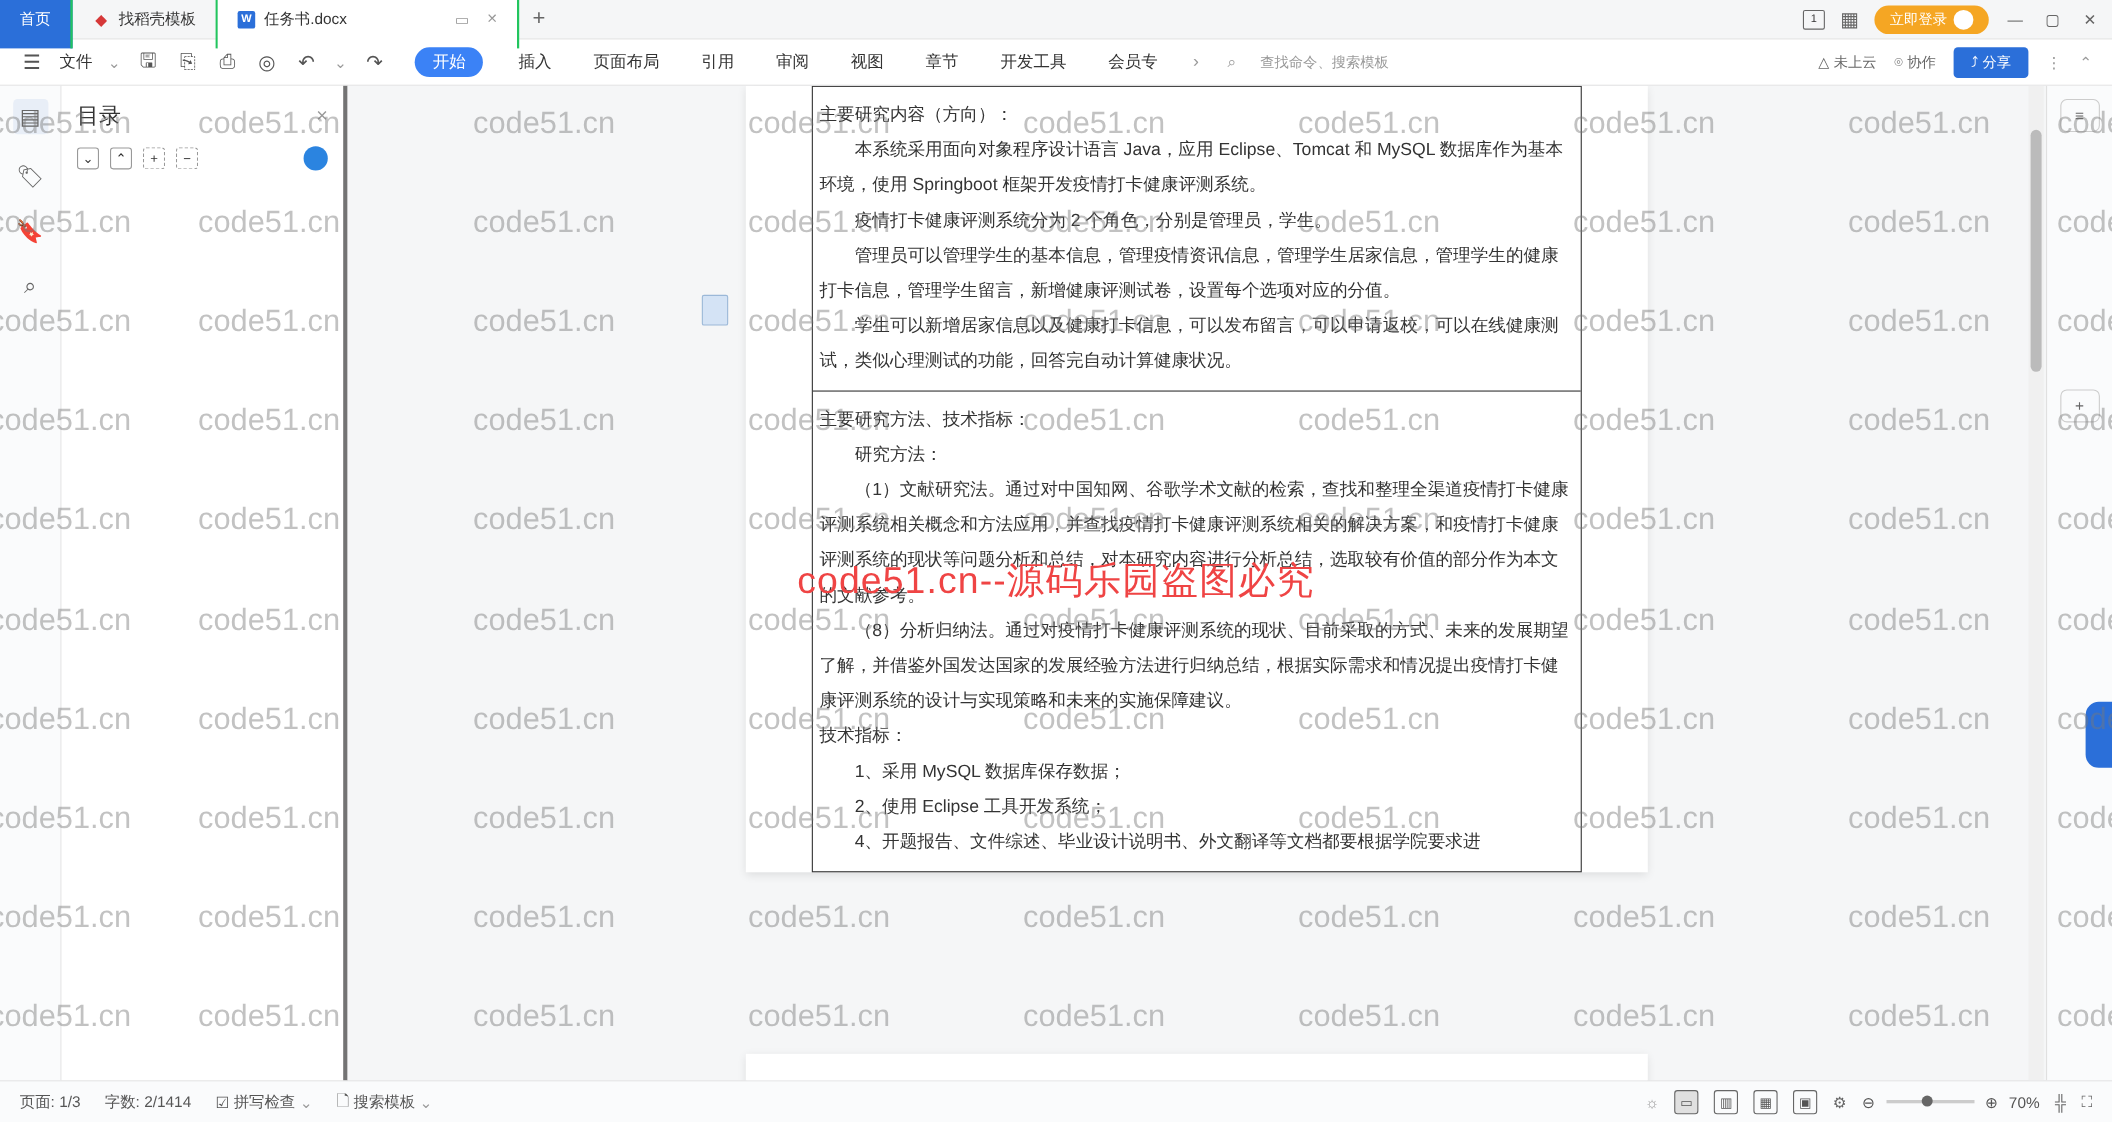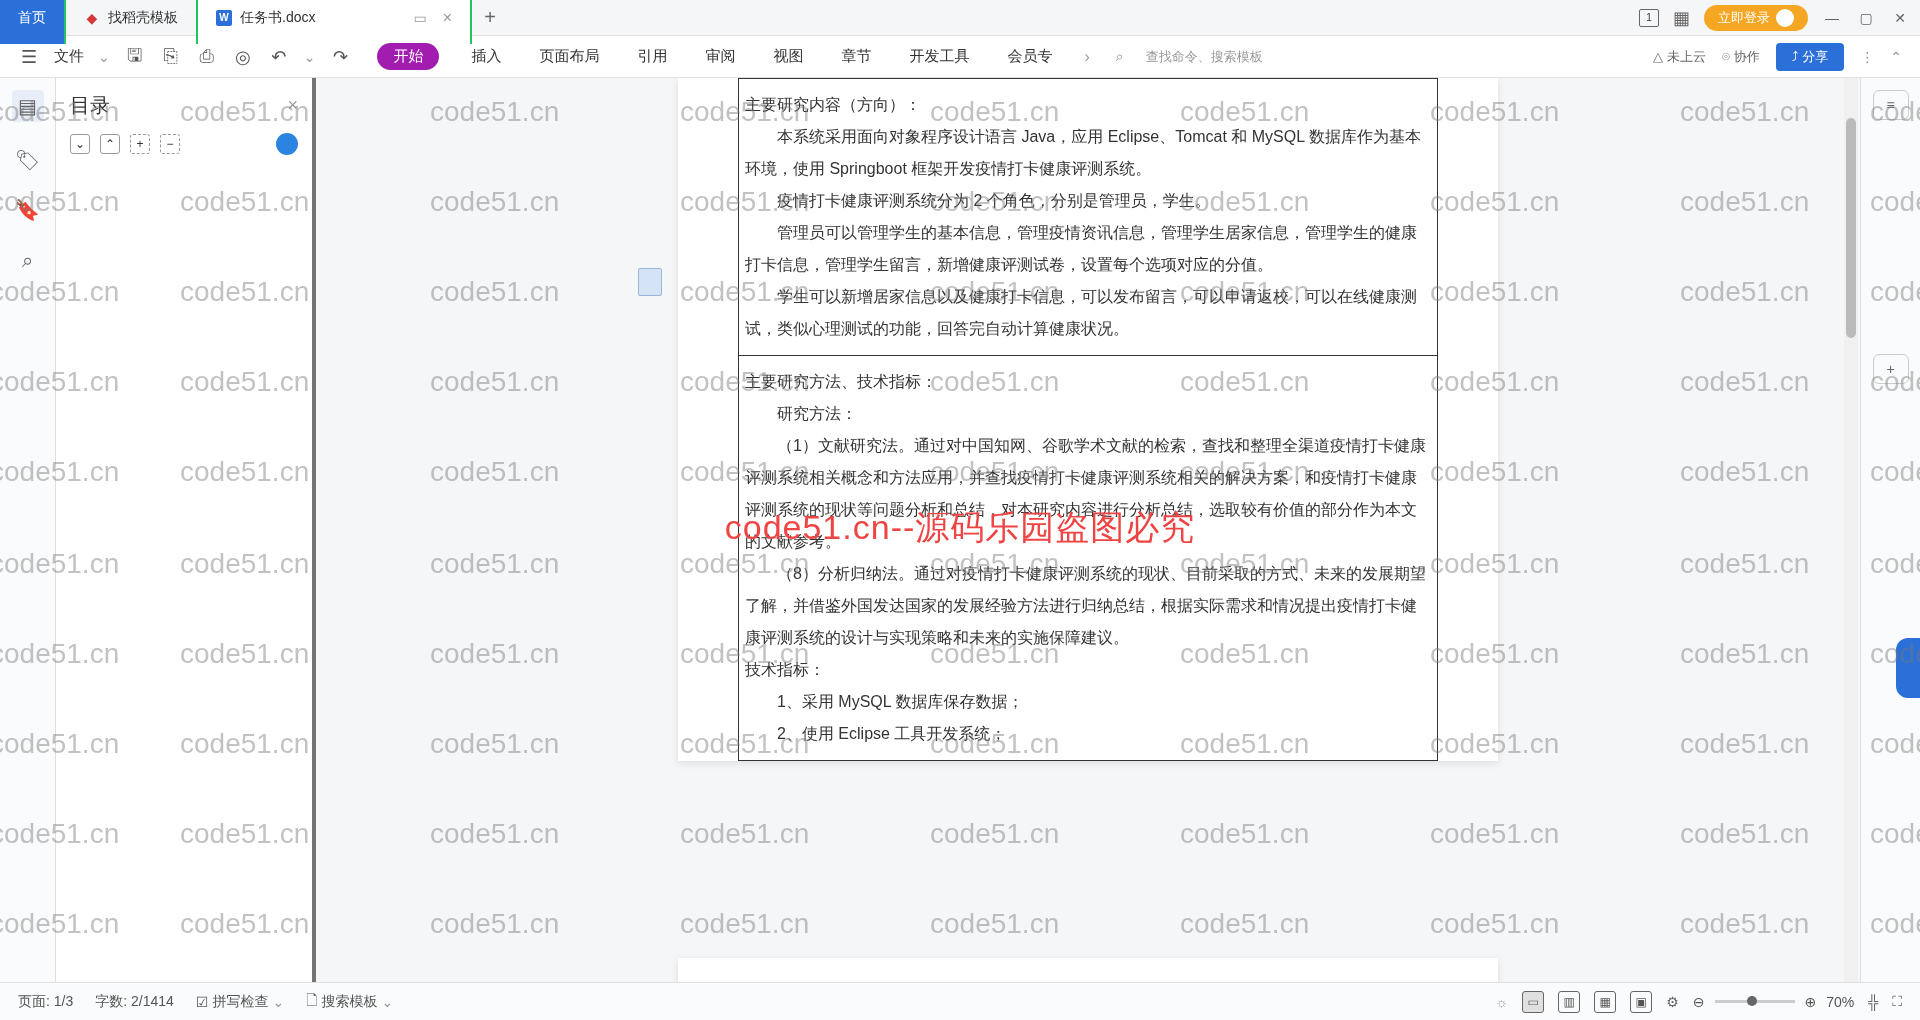--- a/index.html
+++ b/index.html
@@ -13,21 +13,21 @@
 .tab-add{width:36px;text-align:center;font-size:20px;color:#666}
 .titlebar-right{margin-left:auto;display:flex;align-items:center;gap:14px;padding-right:10px}
 .icon-box{width:20px;height:18px;border:1.5px solid #666;border-radius:2px;display:flex;align-items:center;justify-content:center;font-size:10px}
 .login-btn{background:#f5a623;color:#fff;padding:4px 14px;border-radius:14px;display:flex;align-items:center;gap:6px;font-size:13px}
 .avatar{width:18px;height:18px;background:#fff;border-radius:50%}
 .win-btn{width:20px;height:16px;color:#666;font-size:14px;text-align:center}
 .toolbar{height:42px;background:#fff;display:flex;align-items:center;padding:0 18px;gap:14px;border-bottom:1px solid #e0e0e0}
 .tb-icon{width:22px;height:22px;color:#555;display:flex;align-items:center;justify-content:center;font-size:18px}
 .menu-bar{display:flex;align-items:center;gap:26px;margin-left:12px}
 .menu-item{font-size:15px;color:#333;padding:4px 6px}
-.menu-item.active{background:#a21caf;color:#fff;border-radius:14px;padding:4px 16px}
+.menu-item.active{background:#3b82f6;color:#fff;border-radius:14px;padding:4px 16px}
 .arrow-r{color:#999;font-size:16px}
 .search-hint{color:#999;font-size:13px;margin-left:8px}
 .tb-right{margin-left:auto;display:flex;align-items:center;gap:16px}
 .cloud{display:flex;align-items:center;gap:4px;color:#666;font-size:13px}
 .share-btn{background:#2b6fd9;color:#fff;padding:5px 16px;border-radius:4px;display:flex;align-items:center;gap:4px;font-size:13px}
 .main{display:flex;height:904px;position:relative}
 .left-rail{width:56px;background:#fafbfc;border-right:1px solid #e0e0e0;display:flex;flex-direction:column;align-items:center;padding-top:12px;gap:26px}
 .rail-icon{width:24px;height:24px;color:#666;font-size:20px;display:flex;align-items:center;justify-content:center}
 .rail-icon.active{background:#e8eef7;border-radius:4px;padding:4px;width:32px;height:32px}
 .outline-panel{width:260px;background:#fff;border-right:4px solid #737373;padding:14px}
@@ -162,20 +162,21 @@
           <div class="p-indent">学生可以新增居家信息以及健康打卡信息，可以发布留言，可以申请返校，可以在线健康测试，类似心理测试的功能，回答完自动计算健康状况。</div>
         </div>
         <div class="section">
           <div>主要研究方法、技术指标：</div>
           <div class="p-indent">研究方法：</div>
           <div class="p-indent">（1）文献研究法。通过对中国知网、谷歌学术文献的检索，查找和整理全渠道疫情打卡健康评测系统相关概念和方法应用，并查找疫情打卡健康评测系统相关的解决方案，和疫情打卡健康评测系统的现状等问题分析和总结，对本研究内容进行分析总结，选取较有价值的部分作为本文的文献参考。</div>
           <div class="p-indent">（8）分析归纳法。通过对疫情打卡健康评测系统的现状、目前采取的方式、未来的发展期望了解，并借鉴外国发达国家的发展经验方法进行归纳总结，根据实际需求和情况提出疫情打卡健康评测系统的设计与实现策略和未来的实施保障建议。</div>
           <div>技术指标：</div>
           <div class="p-indent">1、采用 MySQL 数据库保存数据；</div>
           <div class="p-indent">2、使用 Eclipse 工具开发系统；</div>
+          <div class="p-indent">4、开题报告、文件综述、毕业设计说明书、外文翻译等文档都要根据学院要求进</div>
         </div>
       </div>
     </div>
     <div class="page" style="top:880px;height:200px"></div>
     <div class="scrollbar">
         <div class="scroll-thumb" style="top:40px;height:220px"></div>
       </div>
   </div>
   <div class="right-rail">
     <div class="rr-box">≡</div>

